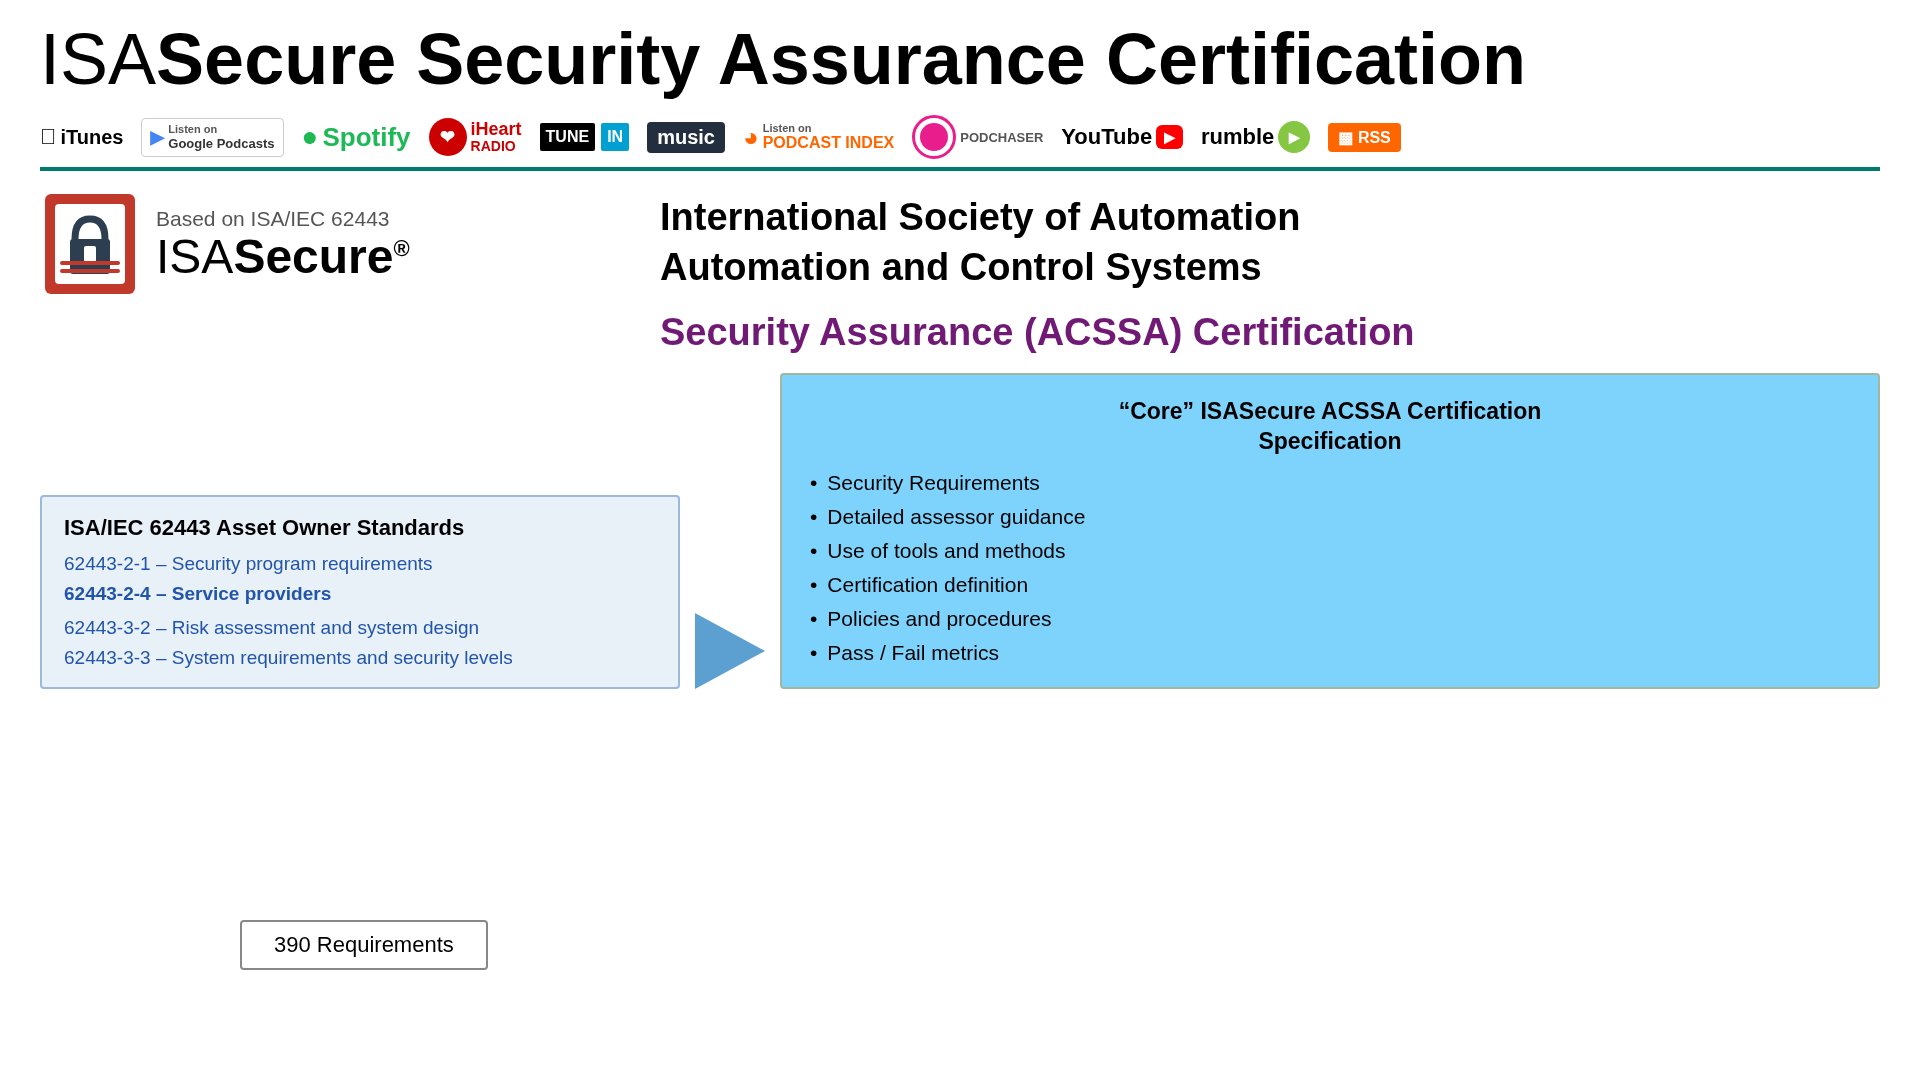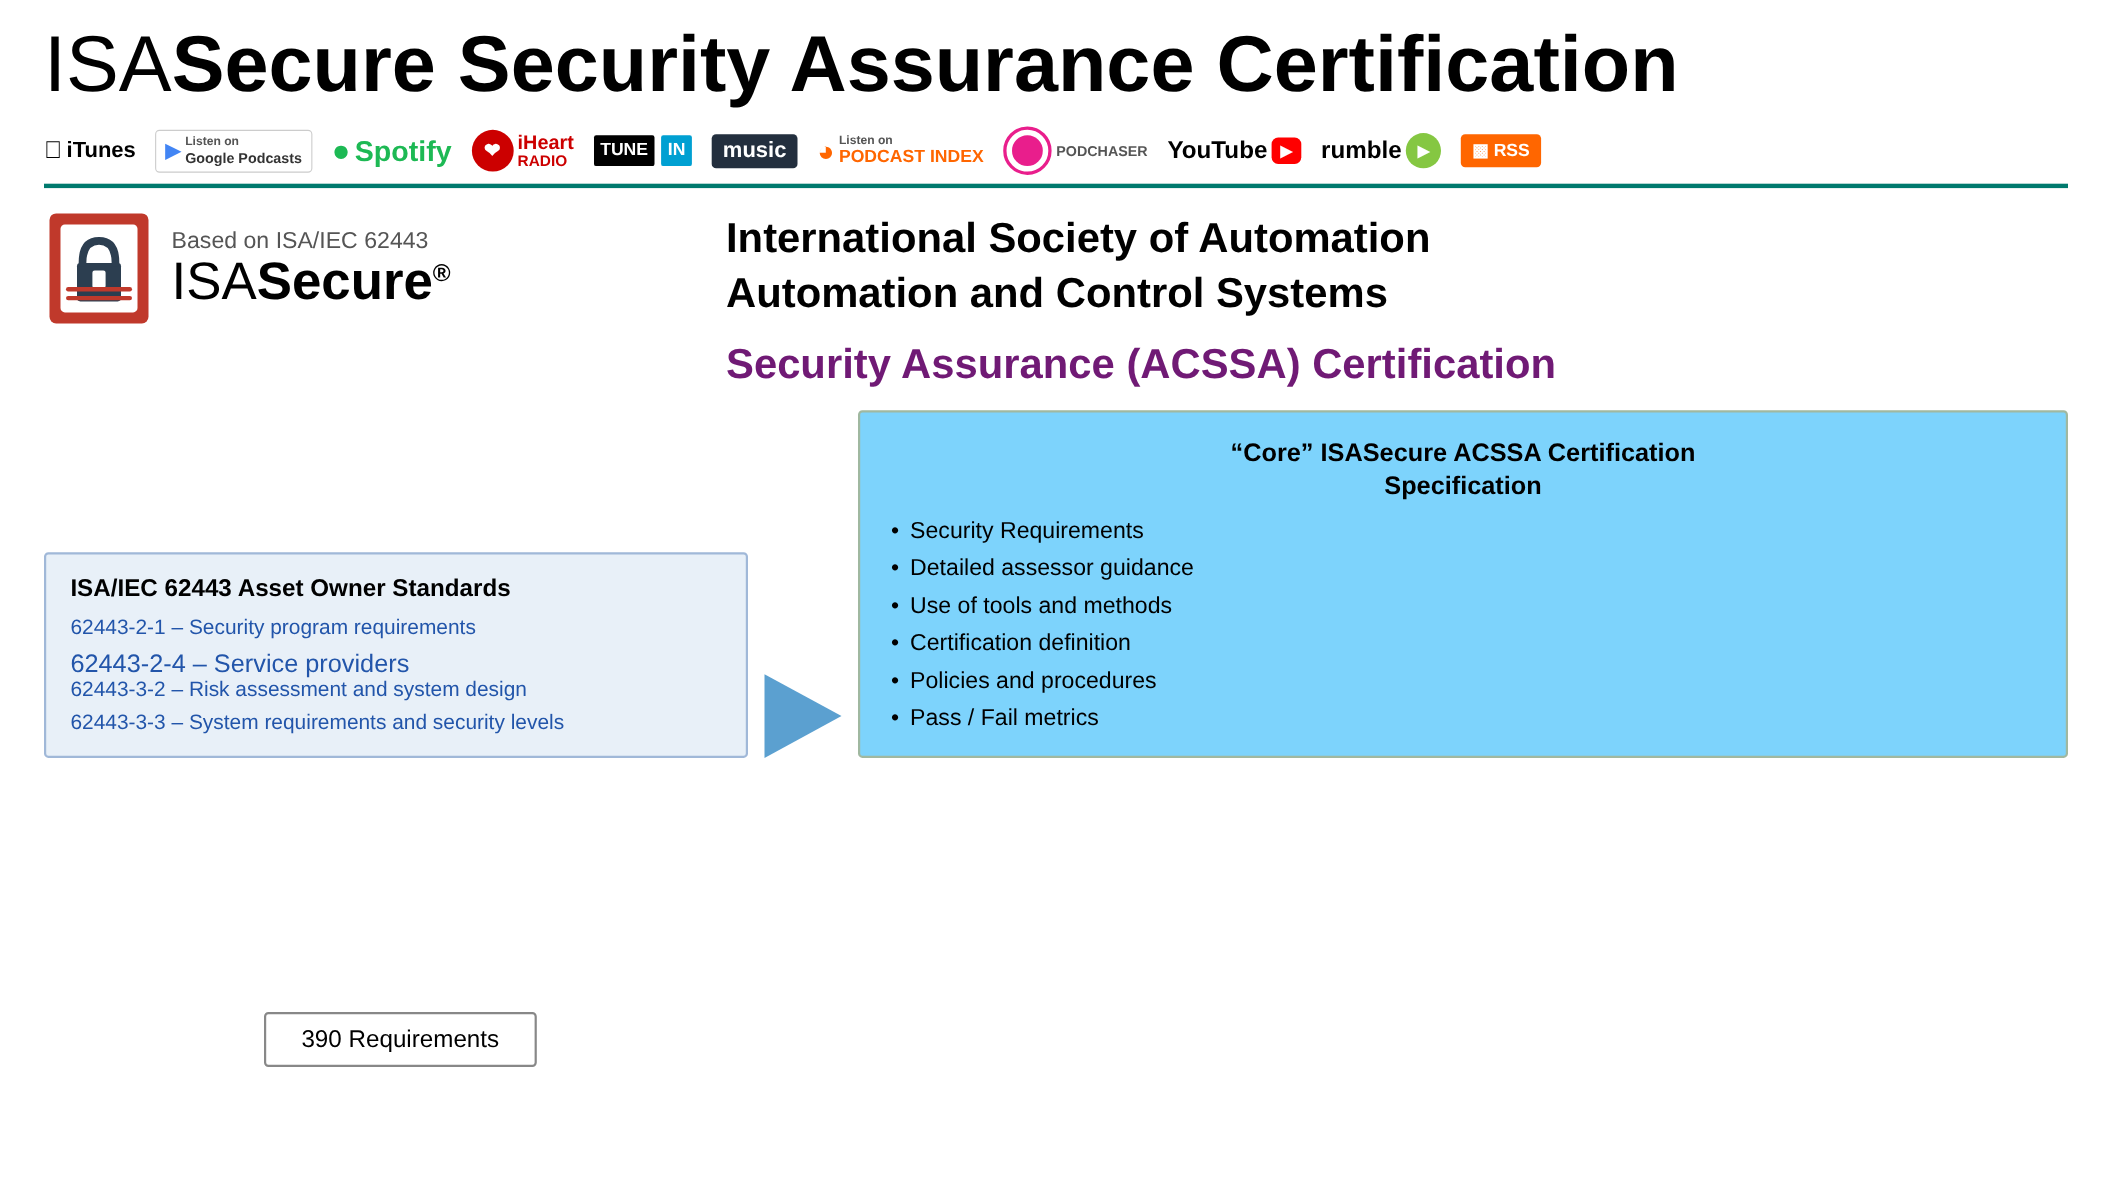--- a/index.html
+++ b/index.html
@@ -138,21 +138,21 @@
       <div style="font-size:38px; font-weight:700; color:#000; line-height:1.3;">Automation and Control Systems</div>
       <div style="font-size:38px; font-weight:700; color:#701a75; line-height:1.3;margin-top:16px;">Security Assurance (ACSSA) Certification</div>
     </div>
   </div>
 
   <div style="display:flex; gap:0px; align-items:flex-end;">
 
     <div style="background:#e8f0f8; border:2px solid #a0b8d8; border-radius:4px; padding:18px 22px; flex:0 0 640px;">
       <div style="font-size:22px; font-weight:900; color:#000; margin-bottom:12px;">ISA/IEC 62443 Asset Owner Standards</div>
       <div style="font-size:19px; color:#2255aa; margin-bottom:8px;">62443-2-1 – Security program requirements</div>
-      <div style="font-size:23px; color:#2255aa; margin-bottom:0;">62443-2-4 – Service providers</div>
+      <div style="font-size:19px; color:#2255aa; margin-bottom:12px;font-weight:bold;">62443-2-4 – Service providers</div>
       <div style="font-size:19px; color:#2255aa; margin-bottom:8px;">62443-3-2 – Risk assessment and system design</div>
       <div style="font-size:19px; color:#2255aa; margin-bottom:0;">62443-3-3 – System requirements and security levels</div>
     </div>
 
     <div style="flex:0 0 100px; display:flex; align-items:center; justify-content:center; padding-top:20px; padding-left:10px; padding-right:10px;">
       <div style="width:0; height:0; border-top:38px solid transparent; border-bottom:38px solid transparent; border-left:70px solid #5ba0d0;"></div>
     </div>
 
     <div style="flex:1; background:#7dd3fc; border:2px solid #a0b8a0; border-radius:4px; padding:22px 28px;">
       <div style="font-size:23px; font-weight:700; color:#000; text-align:center; margin-bottom:14px; line-height:1.3;">

